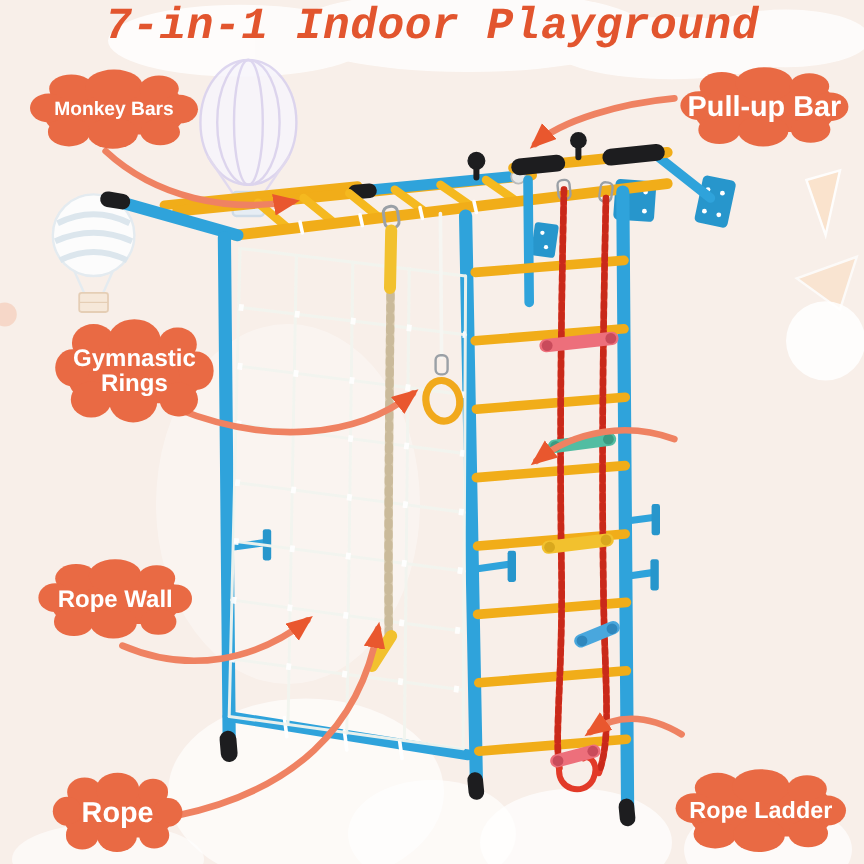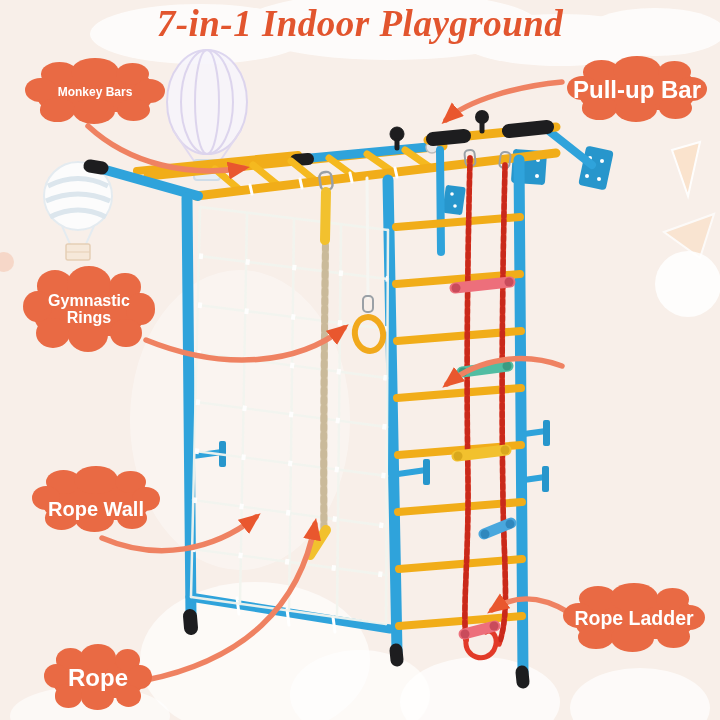--- a/index.html
+++ b/index.html
@@ -2,21 +2,21 @@
 <html style="--background: #f8efe9; --title-text: #e2552e; --callout-cloud: #e96a44; --arrow: #ef8262; --arrow-head: #e9572e; --frame-blue: #2fa3db; --bar-yellow: #f1ad19; --rope-ladder-red: #e23a28; --climb-rope-beige: #d7c9ac; --grip-black: #1d1d1f; --net-white: #f2f5ef; --rung-pink: #ed6f7b; --rung-teal: #52bda2; --rung-yellow: #f2c12e; --rung-blue: #49a7dd;"><head>
 <meta charset="utf-8">
 <style>
   html,body{margin:0;padding:0;}
   .stage{position:relative;width:720px;height:720px;overflow:hidden;
          background:var(--background,#f8efe9);
          font-family:"Liberation Sans",sans-serif;}
   .layer{position:absolute;left:0;top:0;width:720px;height:720px;}
   
   .title{position:absolute;left:0;top:2px;width:720px;text-align:center;
-         font-family:Liberation Serif, serif;font-style:italic;font-weight:bold;
+         font-family:Liberation Mono, monospace;font-style:italic;font-weight:bold;
          font-size:37px;letter-spacing:.5px;color:var(--title-text,#e2552e);z-index:6;}
   
   .cloud{position:absolute;background:var(--callout-cloud,#e96a44);border-radius:24px;
          display:flex;align-items:center;justify-content:center;text-align:center;
          color:#fff;font-weight:bold;z-index:5;}
   .cloud .lbl{position:relative;z-index:2;line-height:1.05;}
   .cloud i{position:absolute;background:var(--callout-cloud,#e96a44);border-radius:50%;z-index:1;}
   .cloud i:nth-of-type(1){width:32%;height:60%;left:4%;top:-26%}
   .cloud i:nth-of-type(2){width:40%;height:70%;left:30%;top:-34%}
   .cloud i:nth-of-type(3){width:28%;height:55%;right:4%;top:-22%}
@@ -248,21 +248,21 @@
     <path class="arrow" d="M 562,82 C 518,86 468,100 446,120" marker-end="url(#ah)"></path>
     <path class="arrow" d="M 146,340 C 225,372 298,364 344,328" marker-end="url(#ah)"></path>
     <path class="arrow" d="M 562,366 C 524,352 480,358 447,384" marker-end="url(#ah)"></path>
     <path class="arrow" d="M 102,538 C 158,562 214,550 256,517" marker-end="url(#ah)"></path>
     <path class="arrow" d="M 146,680 C 244,660 300,606 315,524" marker-end="url(#ah)"></path>
     <path class="arrow" d="M 568,612 C 538,594 512,596 492,610" marker-end="url(#ah)"></path>
   </svg>
 
   <div class="title">7-in-1 Indoor Playground</div>
 
-  <div class="cloud" style="left:36px;top:72px;width:118px;height:40px;font-size:12px;">
+  <div class="cloud" style="left:36px;top:72px;width:118px;height:40px;font-size:16px;">
     <i></i>
       <i></i>
       <i></i>
       <i></i>
       <i></i>
       <i></i>
       <i></i>
       <i></i>
     <span class="lbl nowrap">Monkey Bars</span>
   </div>
@@ -272,34 +272,34 @@
       <i></i>
       <i></i>
       <i></i>
       <i></i>
       <i></i>
       <i></i>
       <i></i>
     <span class="lbl nowrap">Pull-up Bar</span>
   </div>
 
-  <div class="cloud" style="left:33px;top:284px;width:112px;height:52px;font-size:16px;">
+  <div class="cloud" style="left:56px;top:284px;width:112px;height:52px;font-size:20px;">
     <i></i>
       <i></i>
       <i></i>
       <i></i>
       <i></i>
       <i></i>
       <i></i>
       <i></i>
     <span class="lbl">Gymnastic Rings</span>
   </div>
 
 
-  <div class="cloud" style="left:42px;top:480px;width:108px;height:40px;font-size:20px;align-items:flex-end;">
+  <div class="cloud" style="left:42px;top:480px;width:108px;height:40px;font-size:20px;">
     <i></i>
       <i></i>
       <i></i>
       <i></i>
       <i></i>
       <i></i>
       <i></i>
       <i></i>
     <span class="lbl nowrap">Rope Wall</span>
   </div>
@@ -309,21 +309,21 @@
       <i></i>
       <i></i>
       <i></i>
       <i></i>
       <i></i>
       <i></i>
       <i></i>
     <span class="lbl nowrap">Rope</span>
   </div>
 
-  <div class="cloud" style="left:574px;top:597px;width:120px;height:42px;font-size:19.5px;">
+  <div class="cloud" style="left:574px;top:655px;width:120px;height:42px;font-size:19.5px;">
     <i></i>
       <i></i>
       <i></i>
       <i></i>
       <i></i>
       <i></i>
       <i></i>
       <i></i>
     <span class="lbl nowrap">Rope Ladder</span>
   </div>

